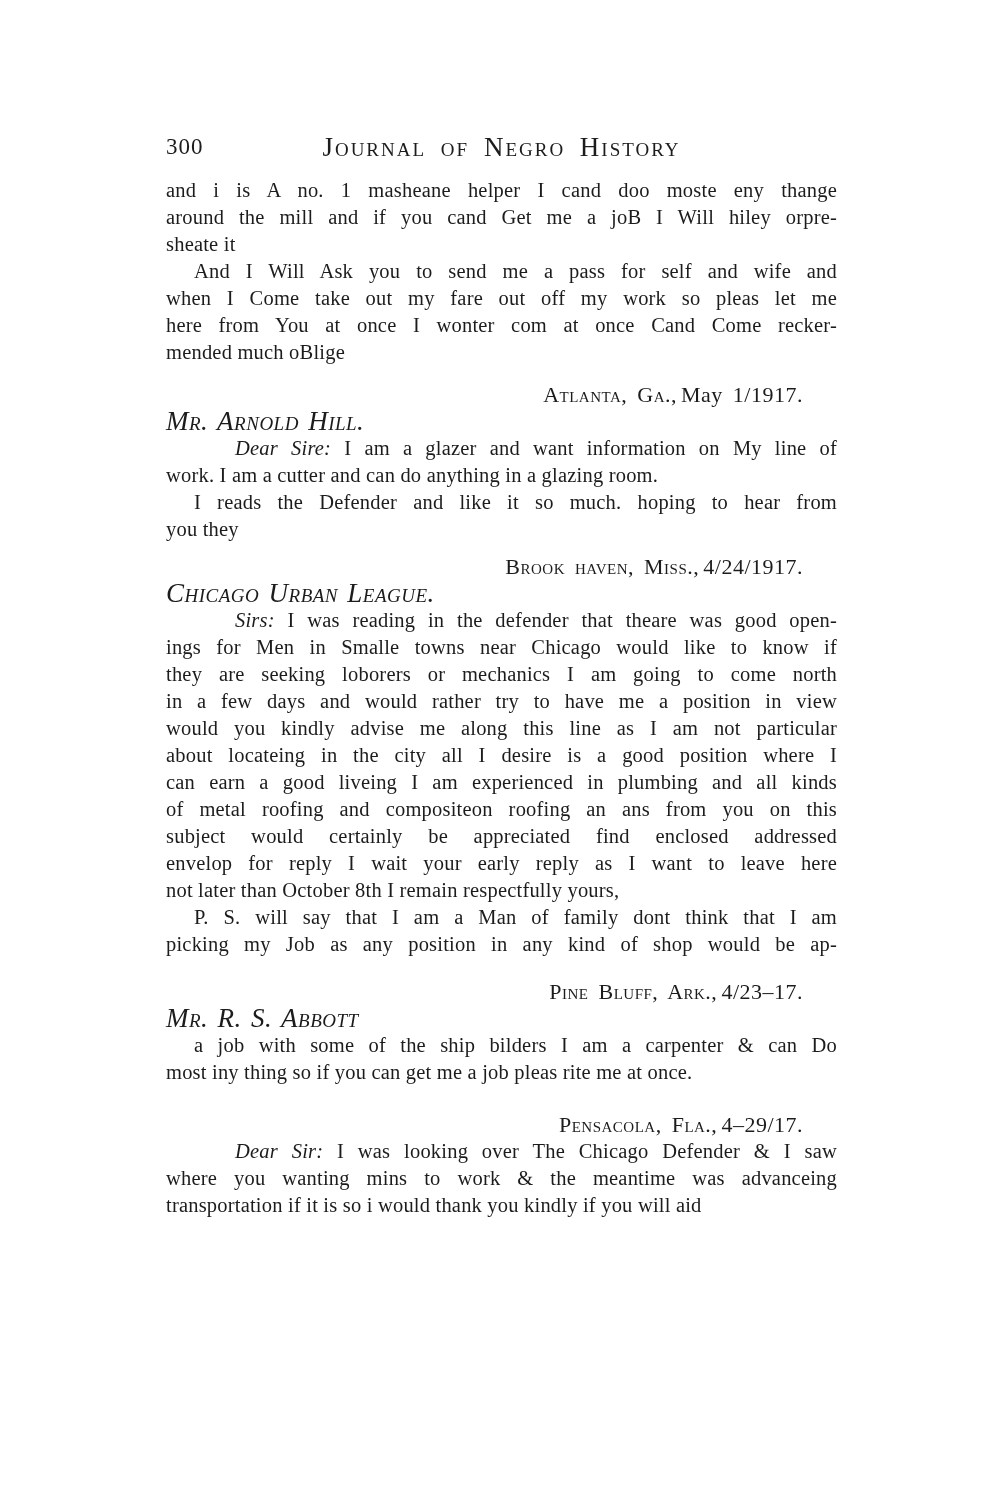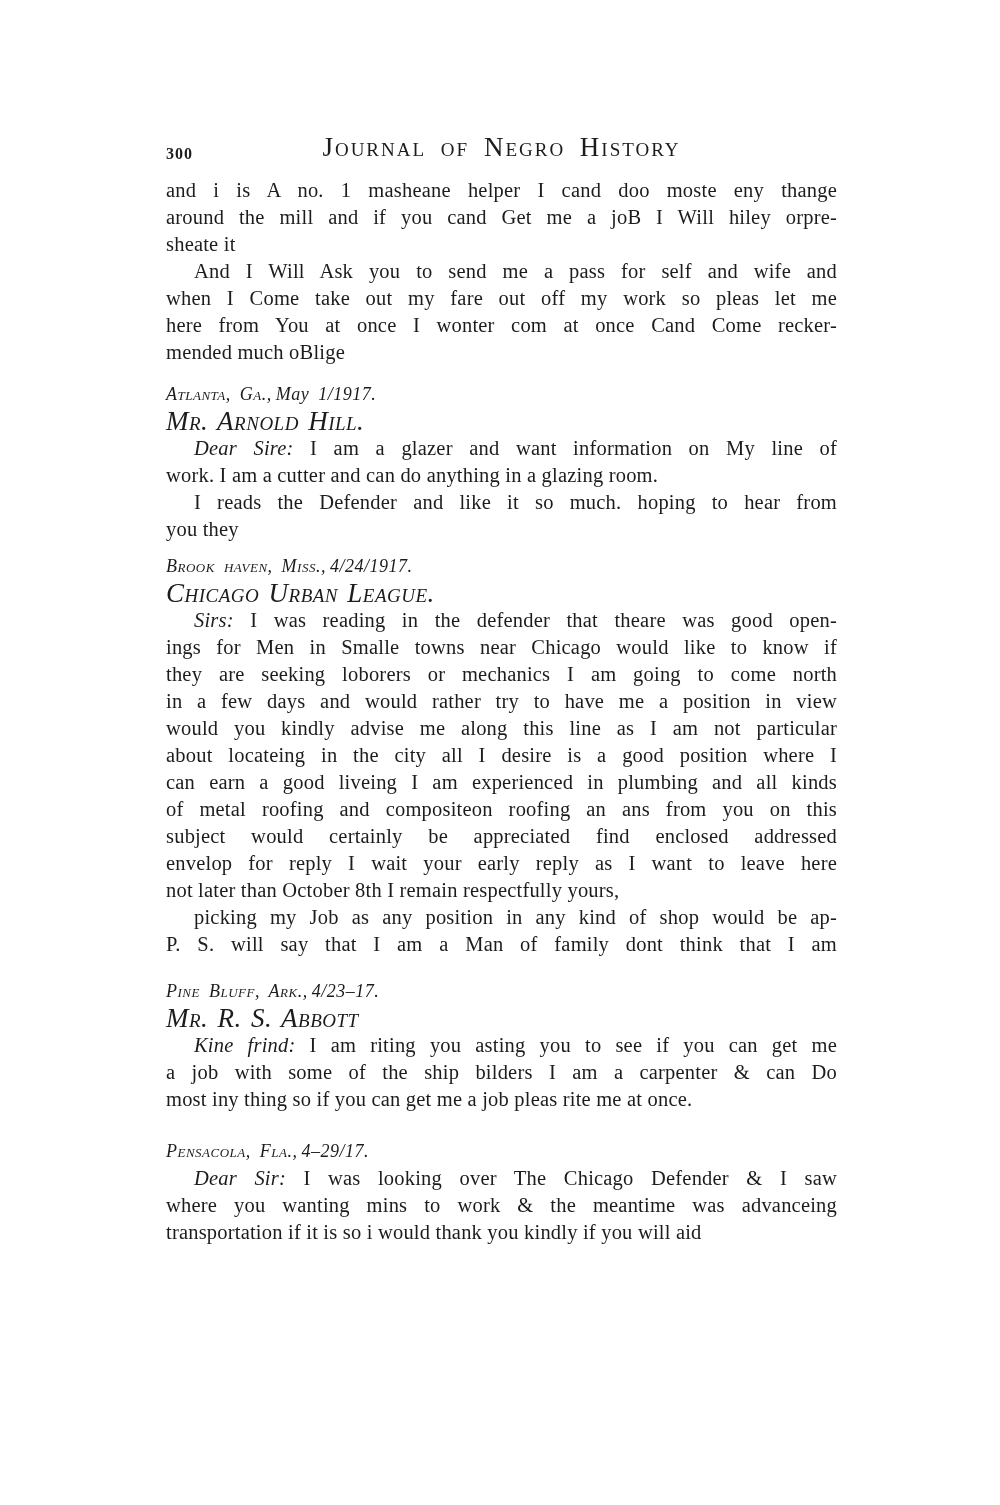--- a/index.html
+++ b/index.html
@@ -14,56 +14,54 @@
   }
   .text-col {
     position: absolute;
     left: 166px;
     top: 132px;
     width: 671px;
   }
   .page-header { position: relative; height: 26px; }
   .page-num {
     position: absolute;
-    left: 0; top: 13px;
-    font-size: 16px;
+    left: 0; top: 2px;
+    font-size: 23px;
     letter-spacing: 1px;
-    font-weight: bold;
   }
   .journal-title {
     display: block;
     text-align: center;
     font-variant: small-caps;
     font-size: 27px;
     letter-spacing: 2px;
     word-spacing: 6px;
   }
   .para {
     font-size: 20.5px;
     line-height: 27px;
     letter-spacing: 0.2px;
   }
   .ln { min-height: 27px; }
   .ln.j { text-align: justify; text-align-last: justify; }
   .para.indent .ln:first-child { text-indent: 28px; }
-  .ln i { font-style: italic; }
+  .ln i { font-style: italic; margin-left: 41px; }
   .cont-1 { margin-top: 19px; }
   .letter { margin-top: 15px; }
   .letter.m-atlanta   { margin-top: 15px; }
   .letter.m-brookhaven{ margin-top: 10px; }
   .letter.m-pinebluff { margin-top: 20px; }
   .letter.m-pensacola { margin-top: 25px; }
   .dateline {
-    text-align: left;
+    text-align: right;
     padding-right: 34px;
-    font-size: 18px;
+    font-size: 22px;
     line-height: 27px;
     word-spacing: 4px;
     letter-spacing: 0.5px;
-    font-style: italic;
   }
   .dateline .place { font-variant: small-caps; }
   .dateline .date { margin-left: 4px; }
   .addressee {
     font-variant: small-caps;
     font-size: 27px;
     line-height: 27px;
     letter-spacing: 0.5px;
     word-spacing: 2px;
     font-style: italic;
@@ -119,32 +117,31 @@
           <div class="ln j">in a few days and would rather try to have me a position in view</div>
           <div class="ln j">would you kindly advise me along this line as I am not particular</div>
           <div class="ln j">about locateing in the city all I desire is a good position where I</div>
           <div class="ln j">can earn a good liveing I am experienced in plumbing and all kinds</div>
           <div class="ln j">of metal roofing and compositeon roofing an ans from you on this</div>
           <div class="ln j">subject would certainly be appreciated find enclosed addressed</div>
           <div class="ln j">envelop for reply I wait your early reply as I want to leave here</div>
           <div class="ln">not later than October 8th I remain respectfully yours,</div>
         </div>
       <div class="para indent">
+          <div class="ln j">P. S.  will say that I am a Man of family dont think that I am</div>
           <div class="ln j">picking my Job as any position in any kind of shop would be ap-</div>
-          <div class="ln j">P. S.  will say that I am a Man of family dont think that I am</div>
         </div>
     </section>
 
     <section class="letter m-pinebluff">
       <div class="dateline">
         <span class="place">Pine Bluff, Ark.,</span><span class="date">4/23–17.</span>
       </div>
       <div class="addressee">Mr. R. S. Abbott</div>
       <div class="para indent">
-          <div class="ln j"><i>Kine frind:</i> I am riting you asting you to see if you can get me</div>
           <div class="ln j">a job with some of the ship bilders  I am a carpenter &amp; can Do</div>
           <div class="ln">most iny thing so if you can get me a job pleas rite me at once.</div>
         </div>
     </section>
 
     <section class="letter m-pensacola">
       <div class="dateline">
         <span class="place">Pensacola, Fla.,</span><span class="date">4–29/17.</span>
       </div>
       <div class="para indent">

